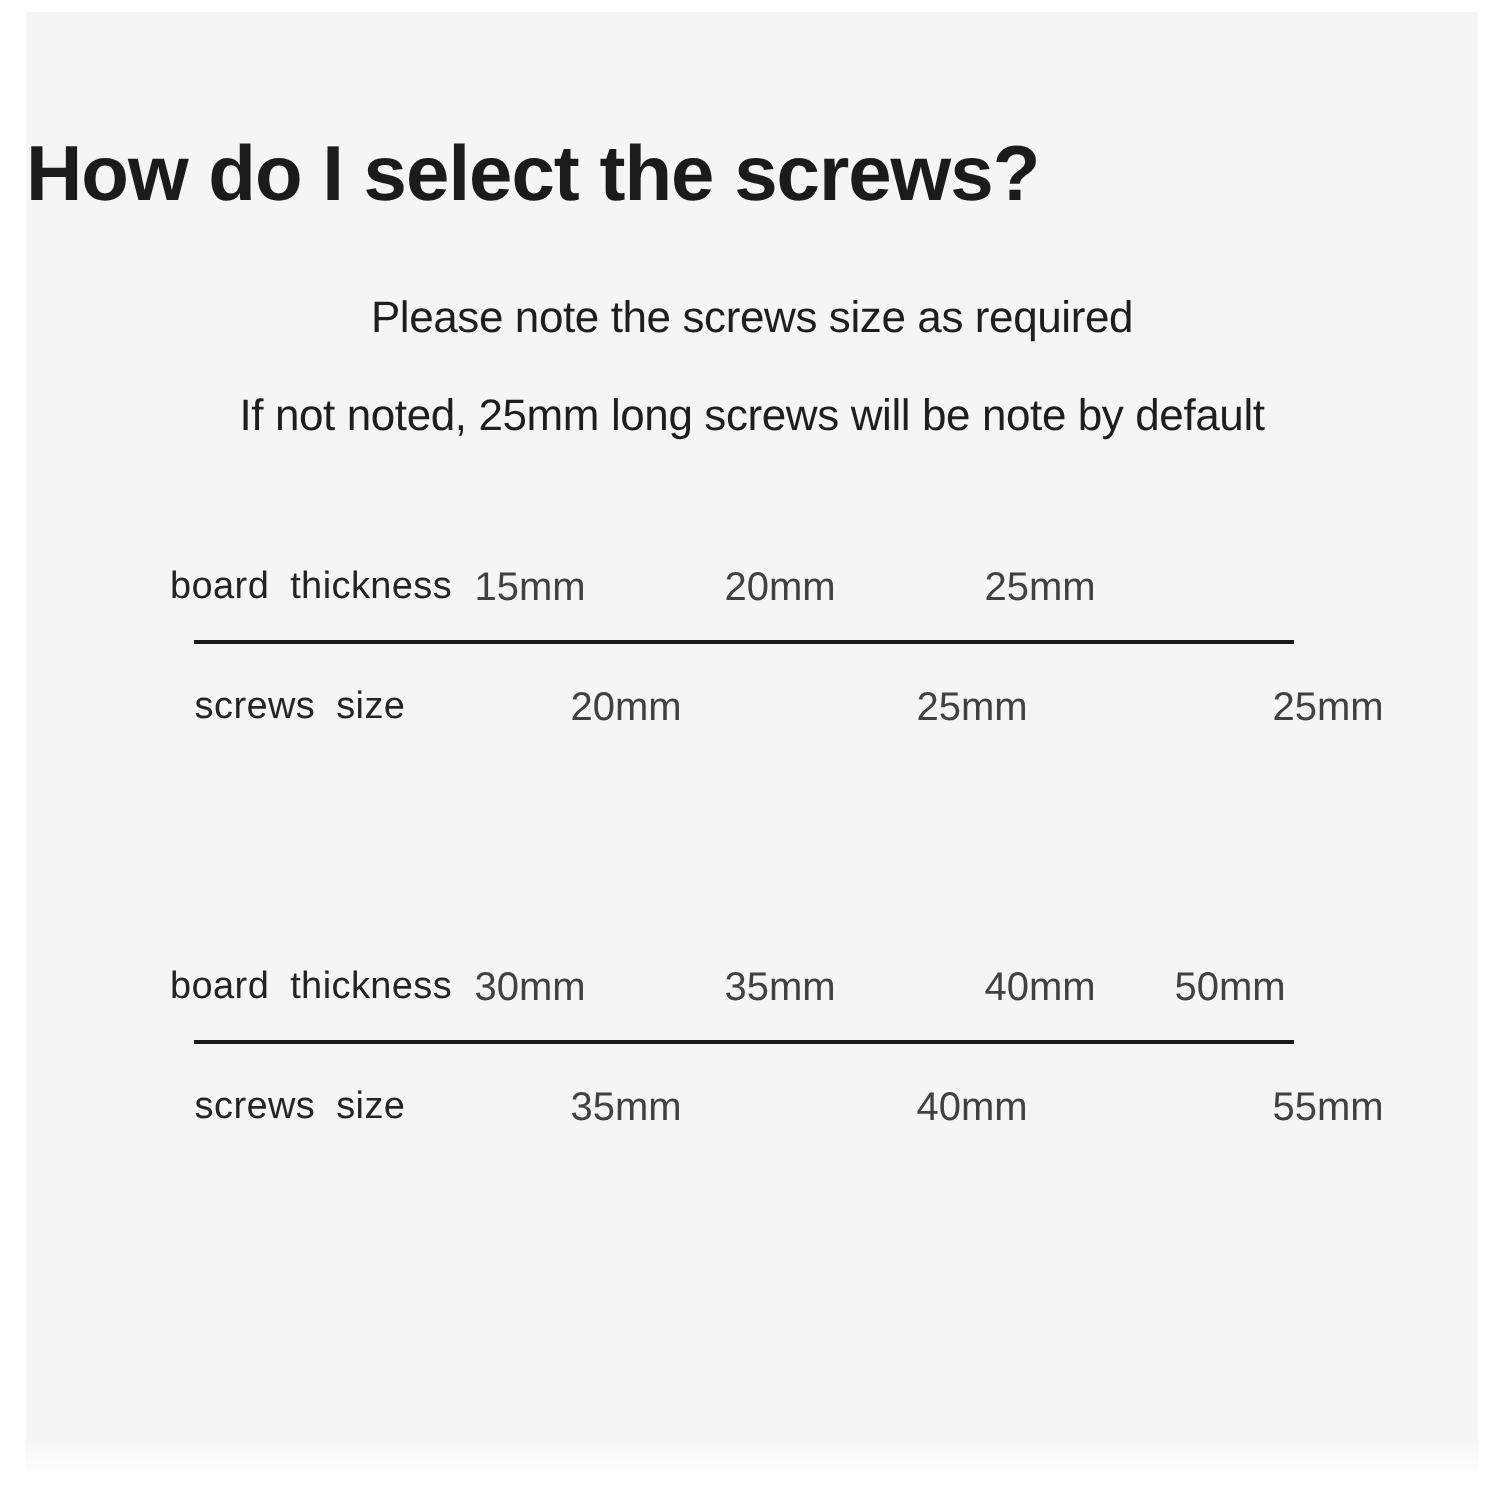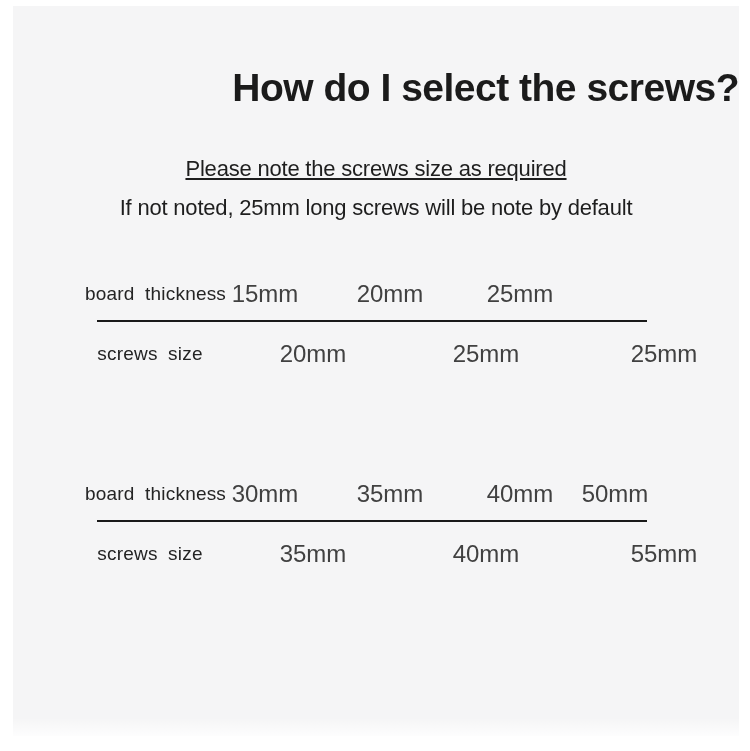--- a/index.html
+++ b/index.html
@@ -35,61 +35,61 @@
     height: 18px;
     background: linear-gradient(to bottom, rgba(255,255,255,0), rgba(255,255,255,0.85));
     pointer-events: none;
   }
   .title {
     position: absolute;
     top: 58px;
     left: 0;
     width: 100%;
     margin: 0;
-    text-align: right;
+    text-align: left;
     font-size: 39px;
     line-height: 48px;
     font-weight: bold;
     letter-spacing: -0.5px;
     color: #1b1b1b;
   }
   .sub {
     position: absolute;
     left: 0;
     width: 100%;
     margin: 0;
     text-align: center;
     font-size: 22px;
     line-height: 26px;
     font-weight: normal;
     color: #1e1e1e;
     letter-spacing: -0.2px;
   }
-  .sub1 { top: 150px; text-decoration: underline; }
+  .sub1 { top: 140px; }
   .sub2 { top: 189px; }
 
   .size-table {
     position: absolute;
     left: 72px;
     width: 570px;
   }
   .table1 { top: 262px; }
   .table2 { top: 462px; }
 
   .trow {
     display: grid;
     grid-template-columns: 130px 100px 150px 110px 80px;
     align-items: center;
   }
   .trow-top { height: 52px; }
   .trow-bottom { height: 64px; gap: 48px; }
 
   .cell {
     text-align: center;
-    font-size: 24px;
+    font-size: 20px;
     color: #414141;
     white-space: nowrap;
   }
   .cell.label {
     font-size: 19px;
     color: #242424;
     word-spacing: 5px;
     letter-spacing: 0.2px;
   }
   .divider {

